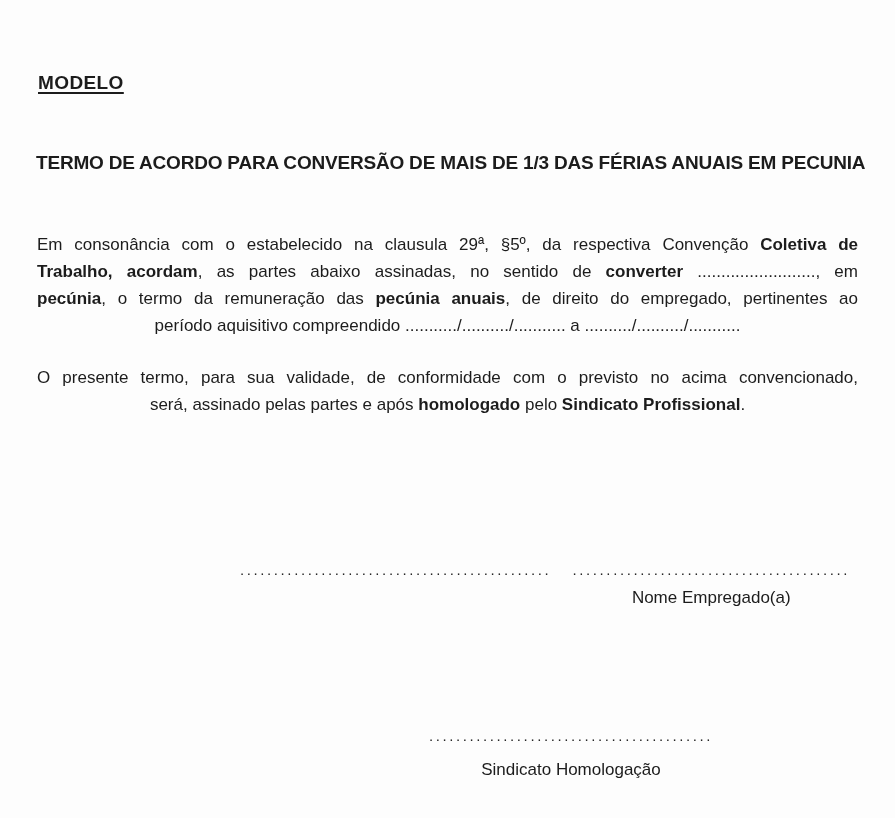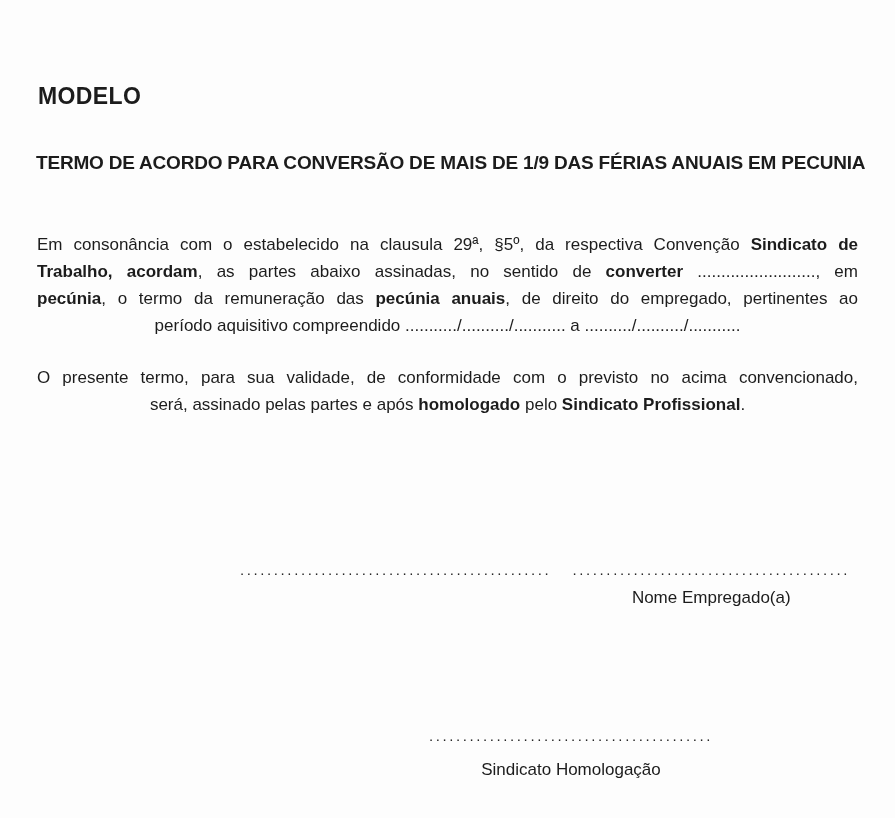--- a/index.html
+++ b/index.html
@@ -12,24 +12,25 @@
     width: 895px;
     height: 818px;
     background: #fdfdfd;
     font-family: "Liberation Sans", sans-serif;
     color: #1c1c1c;
     overflow: hidden;
   }
   .modelo {
     position: absolute;
     left: 38px;
-    top: 83px;
-    font-size: 23px;
+    top: 72px;
+    font-size: 19px;
     font-weight: bold;
     letter-spacing: 0.4px;
+    text-decoration: underline;
     text-decoration-thickness: 2px;
     text-underline-offset: 3px;
   }
   .doc-title {
     position: absolute;
     left: 36px;
     top: 152px;
     width: 824px;
     font-size: 19px;
     font-weight: bold;
@@ -94,24 +95,24 @@
     margin-top: 16px;
   }
 </style>
 </head>
 <body>
 
 <div class="page">
 
   <div class="modelo">MODELO</div>
 
-  <div class="doc-title">TERMO DE ACORDO PARA CONVERSÃO DE MAIS DE 1/9 DAS FÉRIAS ANUAIS EM PECUNIA</div>
+  <div class="doc-title">TERMO DE ACORDO PARA CONVERSÃO DE MAIS DE 1/3 DAS FÉRIAS ANUAIS EM PECUNIA</div>
 
   <div class="para para-1">
-    <div class="jline"><span>Em consonância com o estabelecido na clausula 29ª, §5º, da respectiva Convenção </span><span class="b">Sindicato de</span></div>
+    <div class="jline"><span>Em consonância com o estabelecido na clausula 29ª, §5º, da respectiva Convenção </span><span class="b">Coletiva de</span></div>
     <div class="jline"><span class="b">Trabalho, acordam</span><span>, as partes abaixo assinadas, no sentido de </span><span class="b">converter</span><span> ........................., em</span></div>
     <div class="jline"><span class="b">pecúnia</span><span>, o termo da remuneração das </span><span class="b">pecúnia anuais</span><span>, de direito do empregado, pertinentes ao</span></div>
     <div class="lline"><span>período aquisitivo compreendido .........../........../........... a ........../........../...........</span></div>
   </div>
 
   <div class="para para-2">
     <div class="jline"><span>O presente termo, para sua validade, de conformidade com o previsto no acima convencionado,</span></div>
     <div class="lline"><span>será, assinado pelas partes e após </span><span class="b">homologado</span><span> pelo </span><span class="b">Sindicato Profissional</span><span>.</span></div>
   </div>
 

